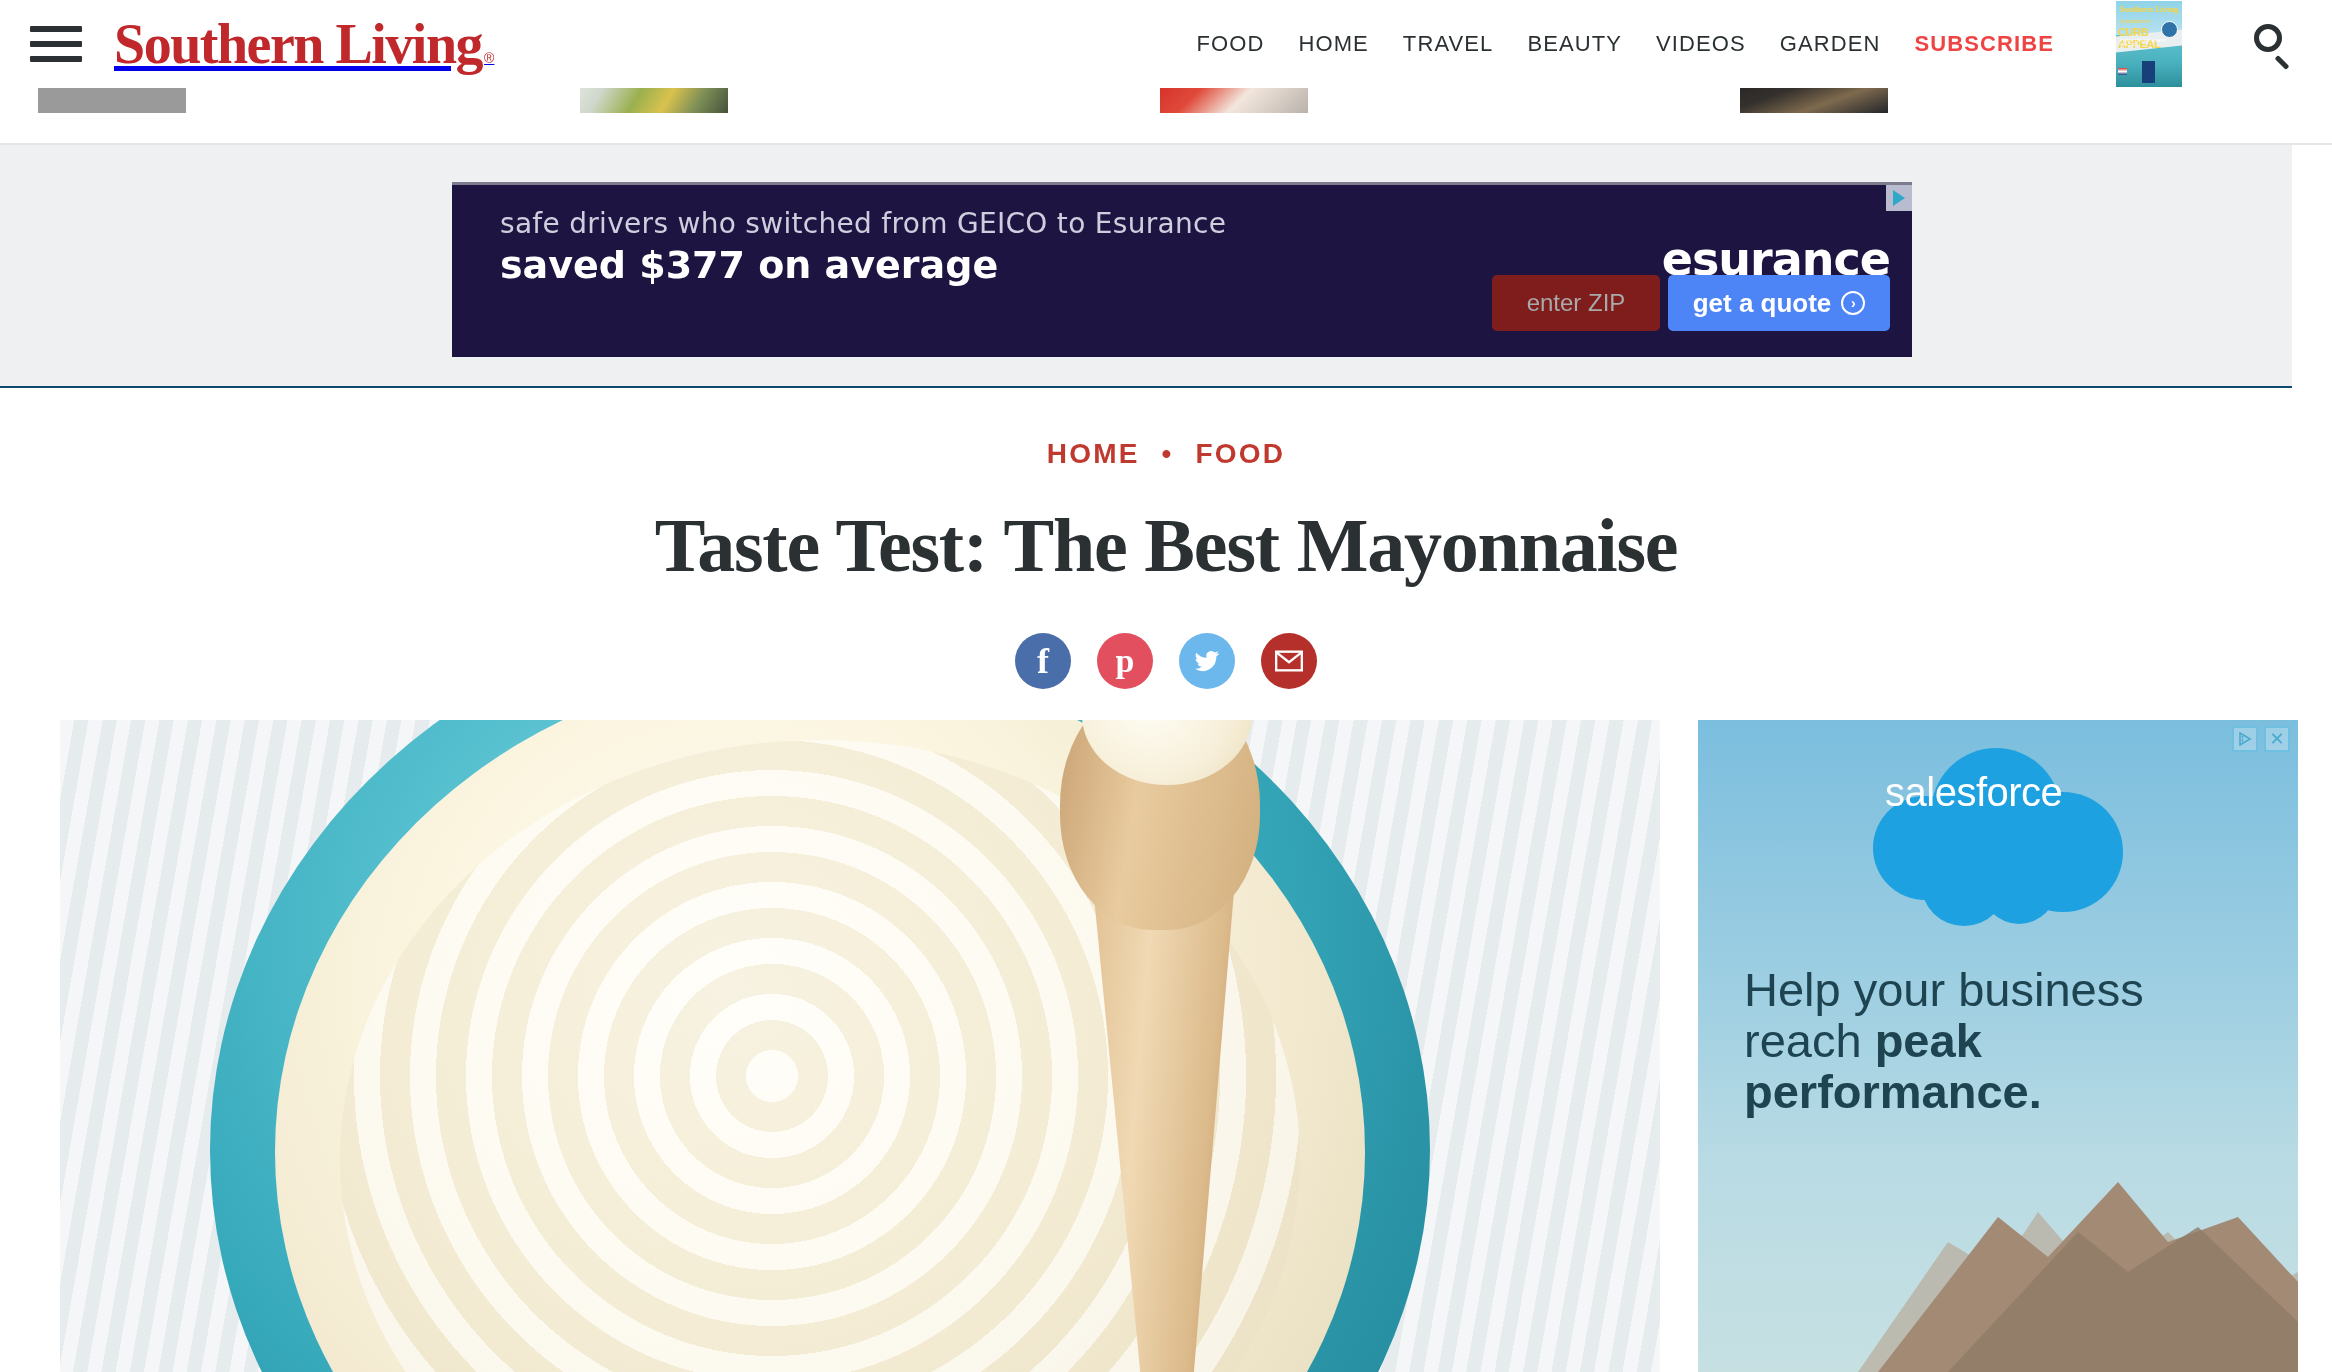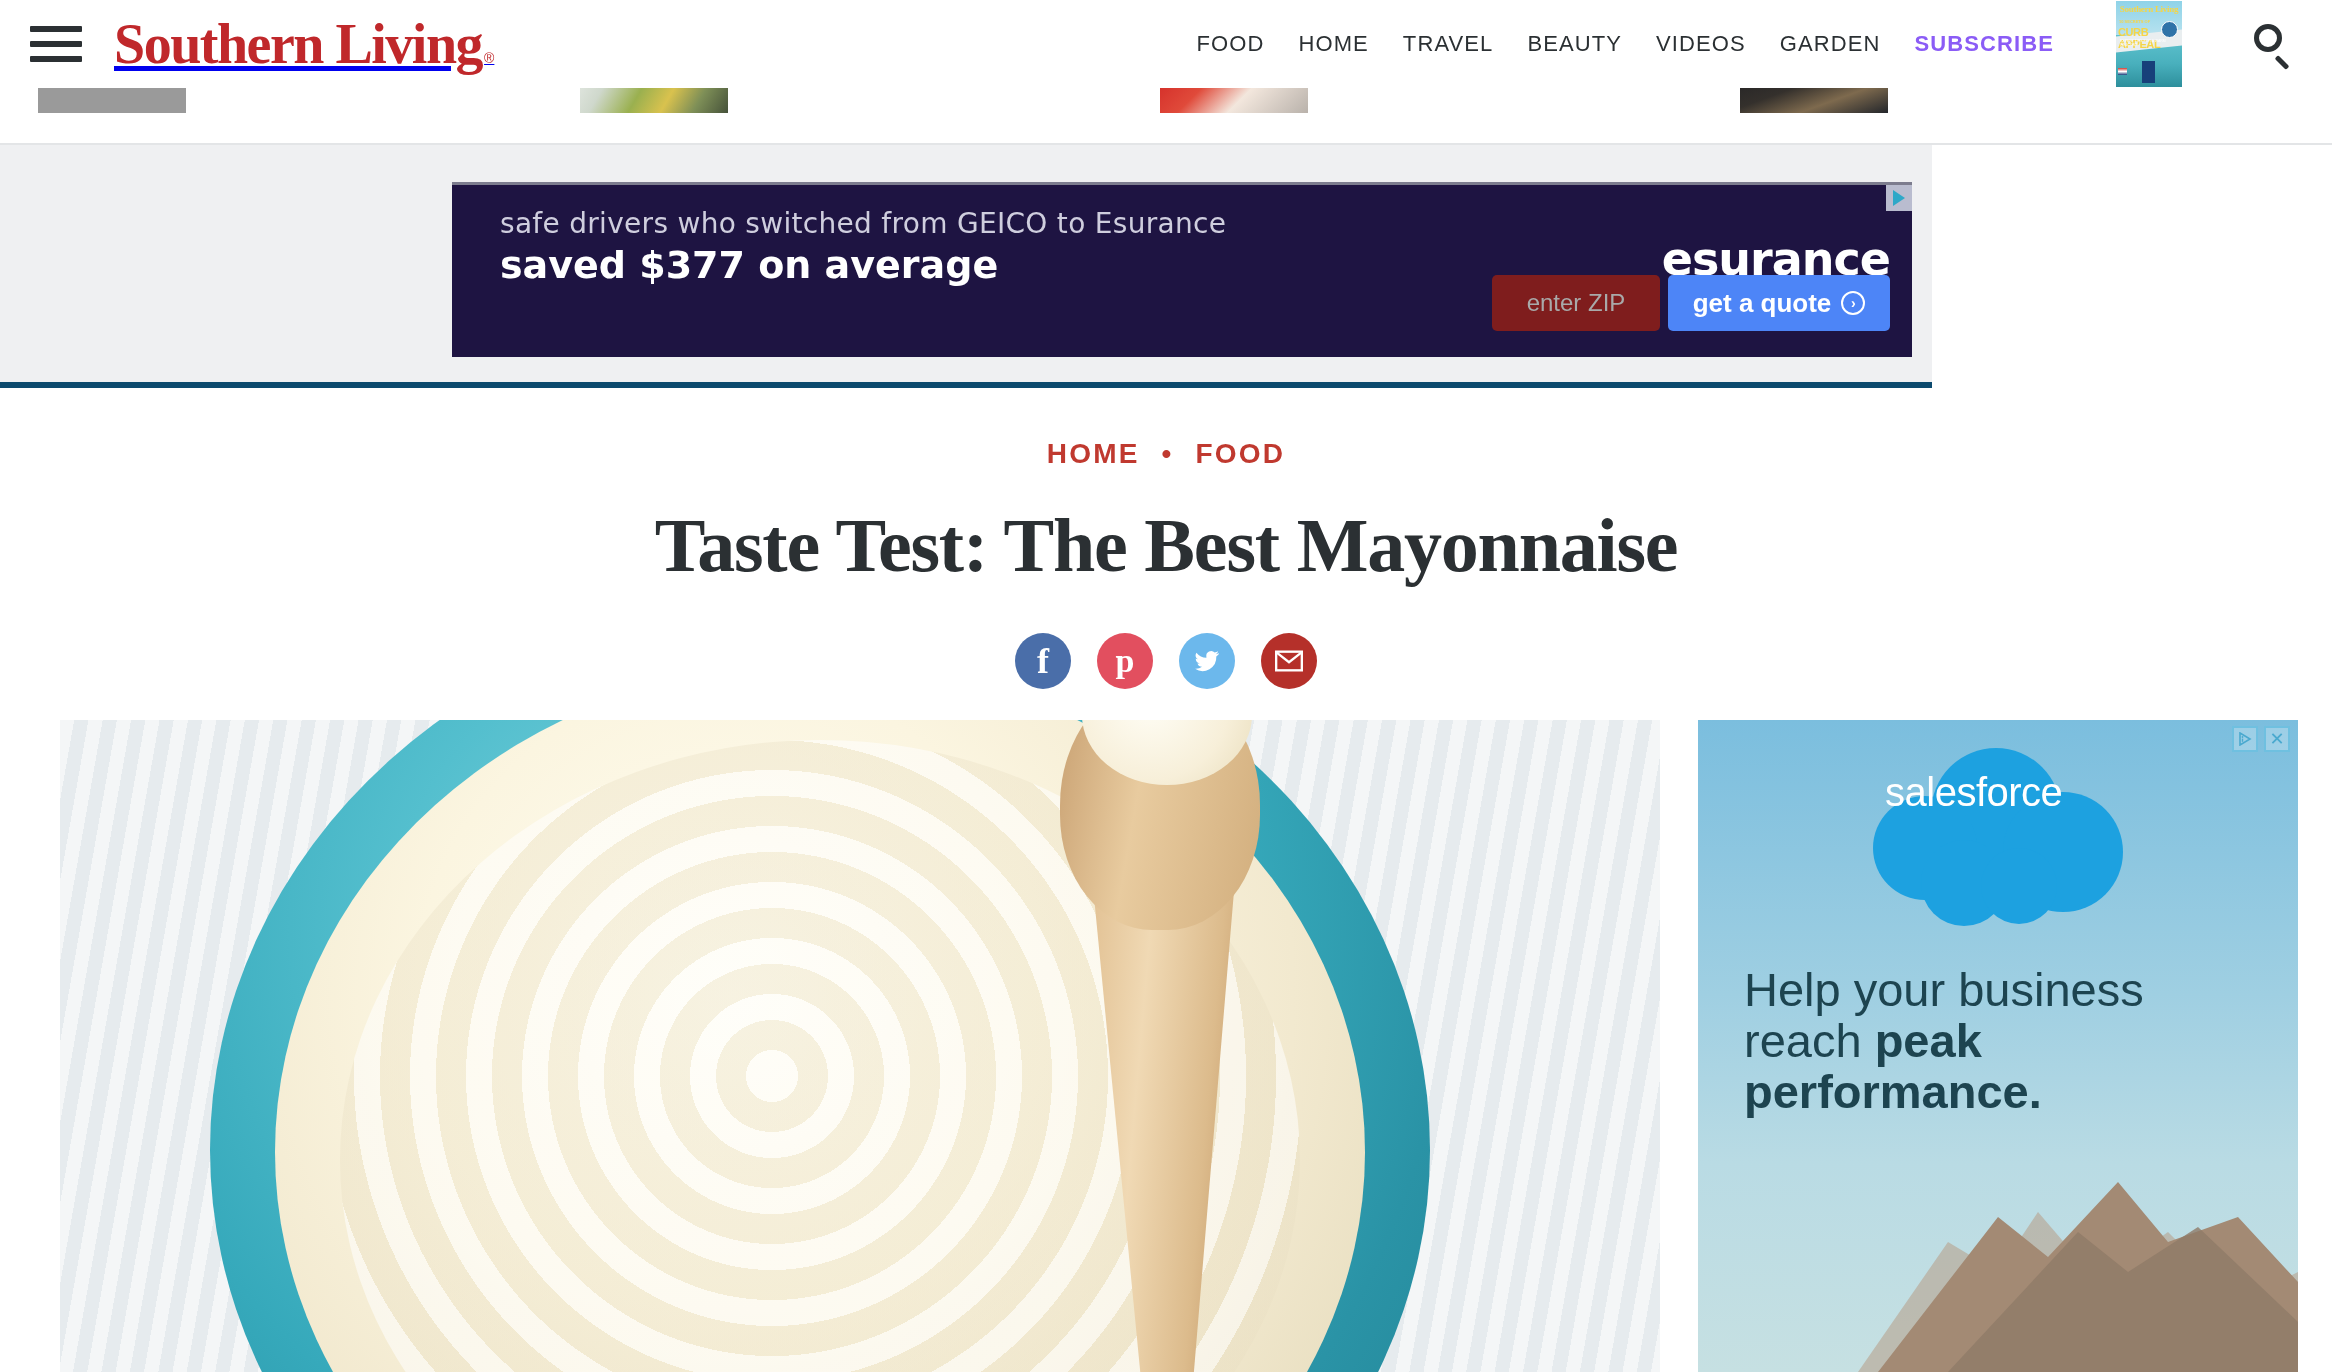--- a/index.html
+++ b/index.html
@@ -28,21 +28,21 @@
     background: #ffffff; display: flex; align-items: center; z-index: 20; }
   .hamburger { width: 52px; height: 40px; margin-left: 30px; display: flex; flex-direction: column;
     justify-content: center; gap: 9px; cursor: pointer; }
   .hamburger span { display: block; height: 6px; background: #2b3033; border-radius: 1px; }
   .brand { margin-left: 32px; display: flex; align-items: baseline; }
   .brand-logo { font-family: "Liberation Serif", serif; font-weight: bold; font-style: normal;
     font-size: 56px; color: #c0282b; letter-spacing: -1.5px; line-height: 1; }
   .brand-reg { font-size: 14px; color: #c0282b; margin-left: 2px; }
   .nav { margin-left: auto; display: flex; align-items: center; gap: 34px; }
   .nav a { font-size: 22px; letter-spacing: 1.1px; color: #2b3033; text-decoration: none; font-weight: 400; }
-  .nav a.subscribe { color: #8b5cf6; font-weight: 600; }
+  .nav a.subscribe { color: #ef4444; font-weight: 600; }
   .mag-cover { width: 66px; height: 86px; margin-left: 28px; position: relative; overflow: hidden;
     background: linear-gradient(180deg,#8fd3e8 0%,#b7e2ef 40%,#cfe9f0 100%); }
   .mag-cover .mc-title { position: absolute; top: 3px; left: 2px; right: 2px; text-align: center;
     font-family: "Liberation Serif", serif; font-weight: bold; font-size: 9px; color: #f5d547;
     letter-spacing: -0.3px; }
   .mag-cover .mc-kicker { position: absolute; top: 18px; left: 3px; font-size: 4px; color: #f5d547; font-weight: bold; }
   .mag-cover .mc-curb { position: absolute; top: 25px; left: 2px; font-family: "Liberation Sans", sans-serif;
     font-weight: bold; font-size: 11px; color: #f5d547; letter-spacing: -0.4px; }
   .mag-cover .mc-sub { position: absolute; top: 38px; left: 4px; font-size: 3.5px; color: #ffffff; }
   .mag-cover .mc-seal { position: absolute; top: 20px; right: 4px; width: 17px; height: 17px;
@@ -55,22 +55,22 @@
     background: #17407a; }
   .mag-cover .mc-flag { position: absolute; bottom: 12px; left: 2px; width: 9px; height: 7px;
     background: linear-gradient(180deg,#d13b30 0%,#ffffff 50%,#1c3d7a 100%); }
   .search-icon { margin-left: 36px; margin-right: 36px; width: 44px; height: 44px; position: relative; cursor: pointer; }
   .search-icon .circle { position: absolute; top: 2px; left: 2px; width: 28px; height: 28px;
     border: 5px solid #2b3033; border-radius: 50%; }
   .search-icon .handle { position: absolute; bottom: 1px; right: 6px; width: 16px; height: 5px;
     background: #2b3033; transform: rotate(45deg); border-radius: 2px; }
 
   
-  .ad-band { position: absolute; top: 145px; left: 0; width: 1932px; height: 243px;
-    background: #eff0f2; border-bottom: 6px solid #0c4a6e; }
+  .ad-band { position: absolute; top: 145px; left: 0; width: 2292px; height: 243px;
+    background: #eff0f2; border-bottom: 2px solid #0c4a6e; }
   .leaderboard { position: absolute; left: 452px; top: 37px; width: 1460px; height: 175px;
     background: #1e1442; overflow: hidden; border-top: 3px solid #7c7c8e; }
   .lb-l1 { position: absolute; left: 48px; top: 22px; font-size: 28px; color: #cfcede;
     font-family: "DejaVu Sans", sans-serif; letter-spacing: 0.3px; }
   .lb-l2 { position: absolute; left: 48px; top: 58px; font-size: 38px; color: #ffffff;
     font-weight: bold; font-family: "DejaVu Sans", sans-serif; }
   .lb-fine { position: absolute; left: 48px; top: 112px; font-size: 13px; color: #b6b4c6;
     line-height: 1.55; font-family: "DejaVu Sans", sans-serif; }
   .lb-brand { position: absolute; right: 22px; top: 18px; font-size: 46px; color: #ffffff;
     font-weight: bold; font-family: "DejaVu Sans", sans-serif; letter-spacing: -1px; margin-top: 29px; }

